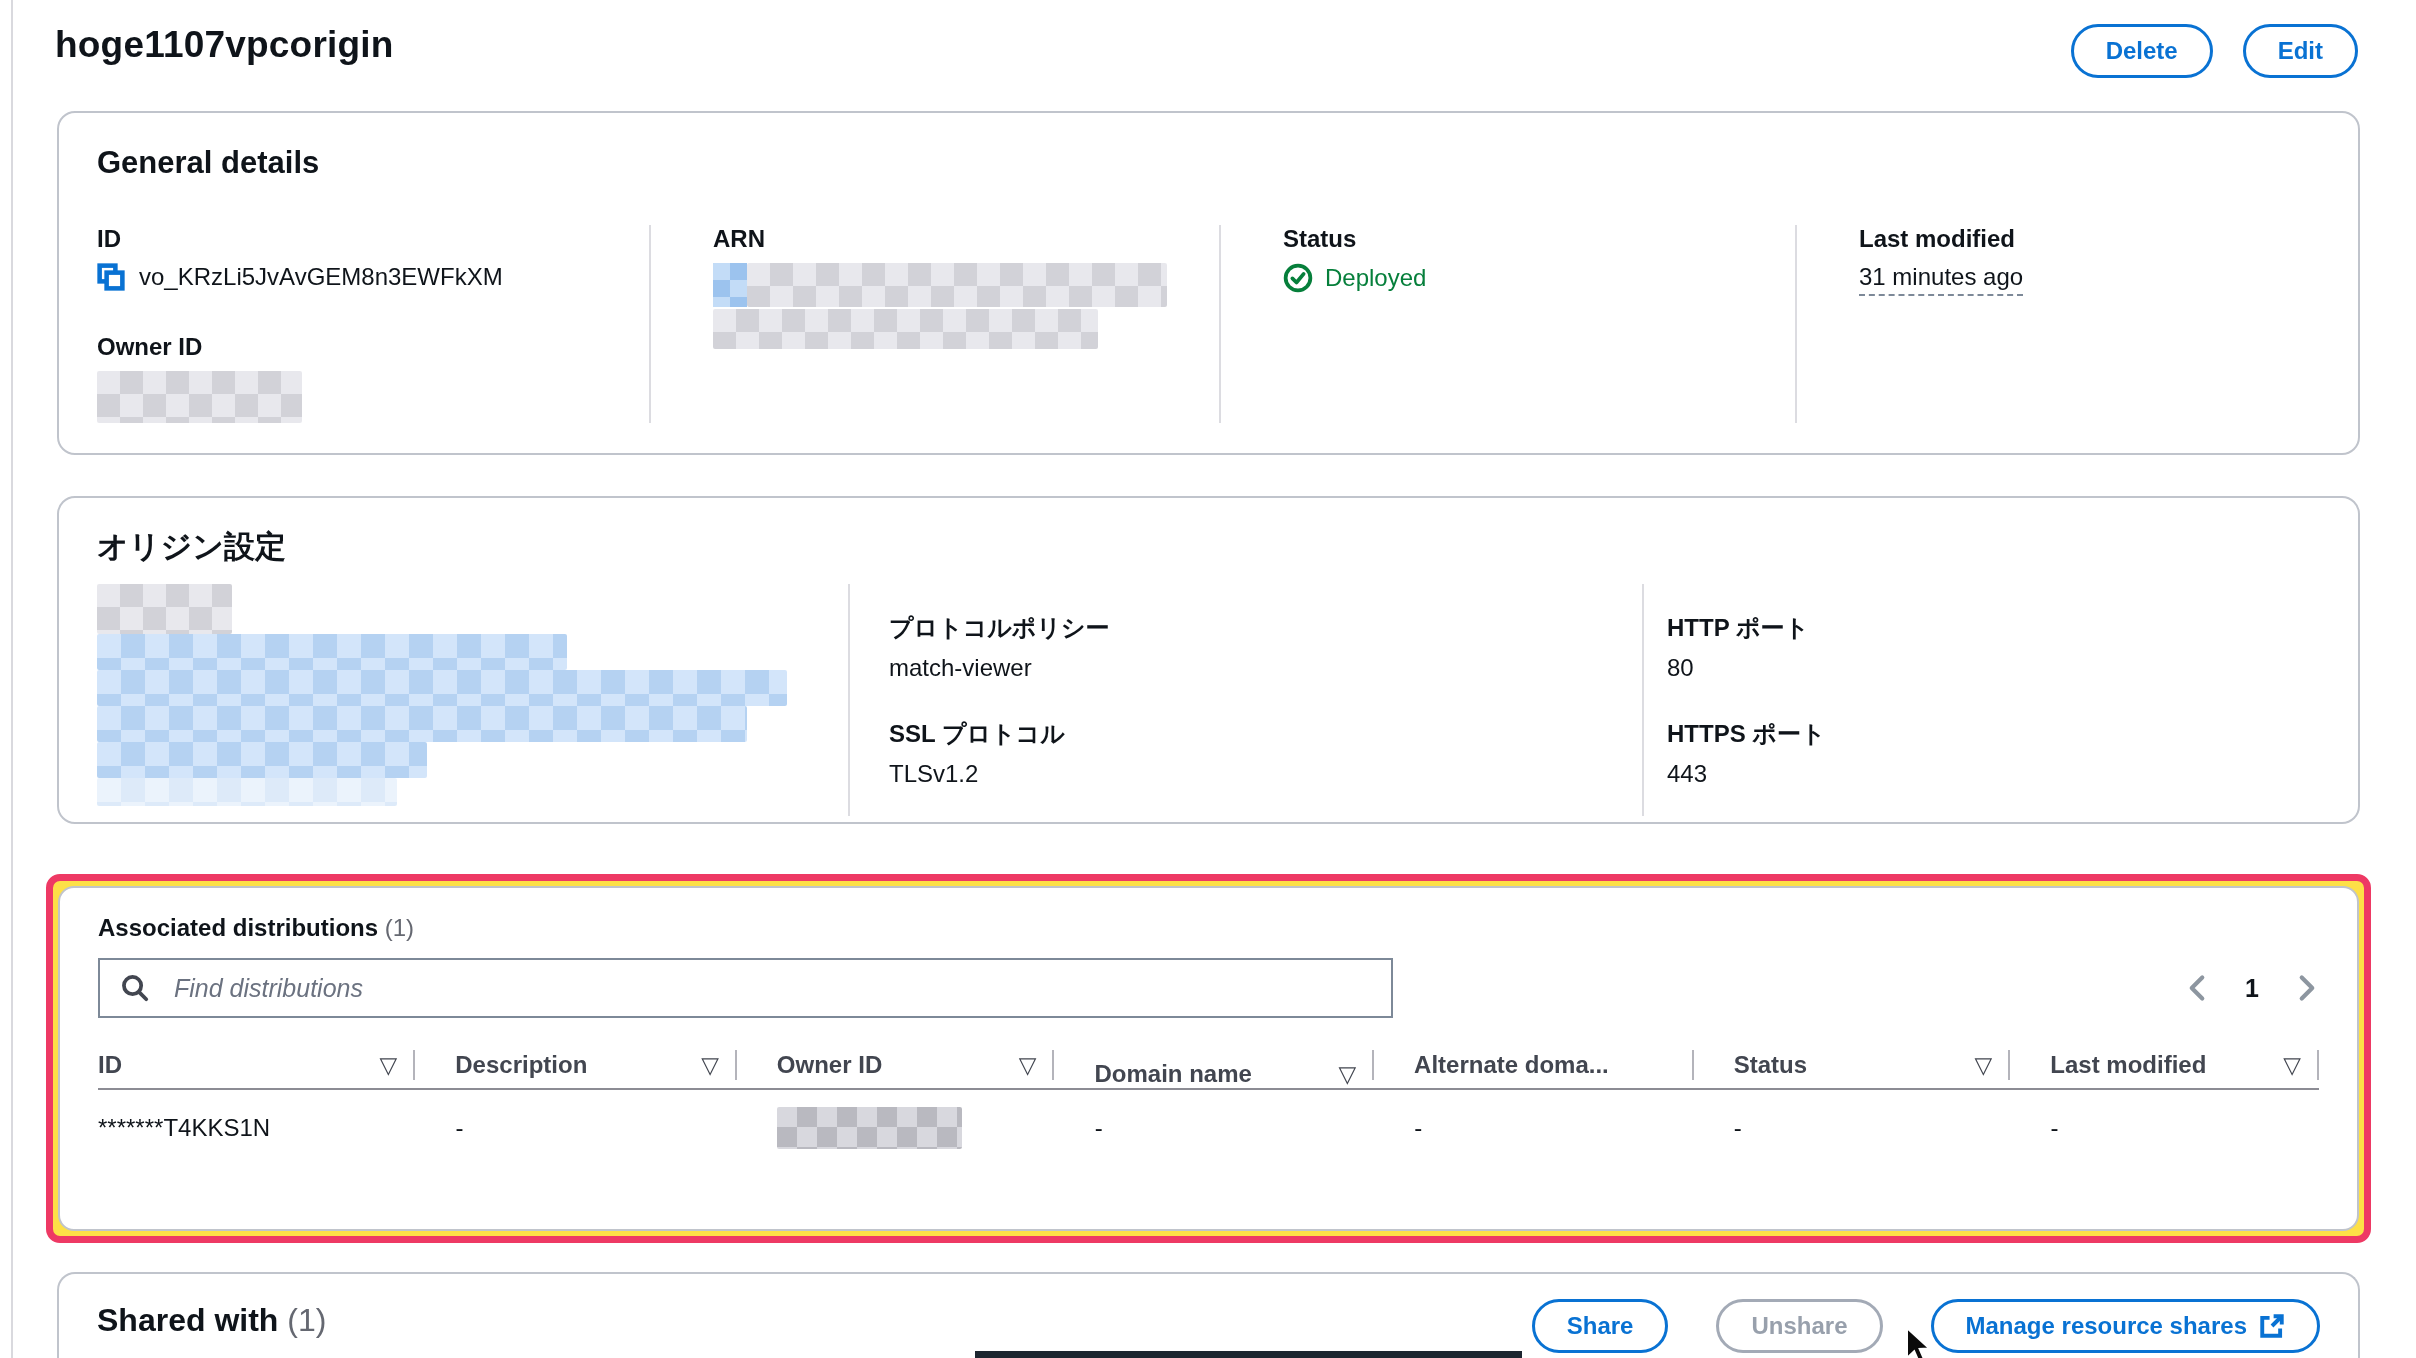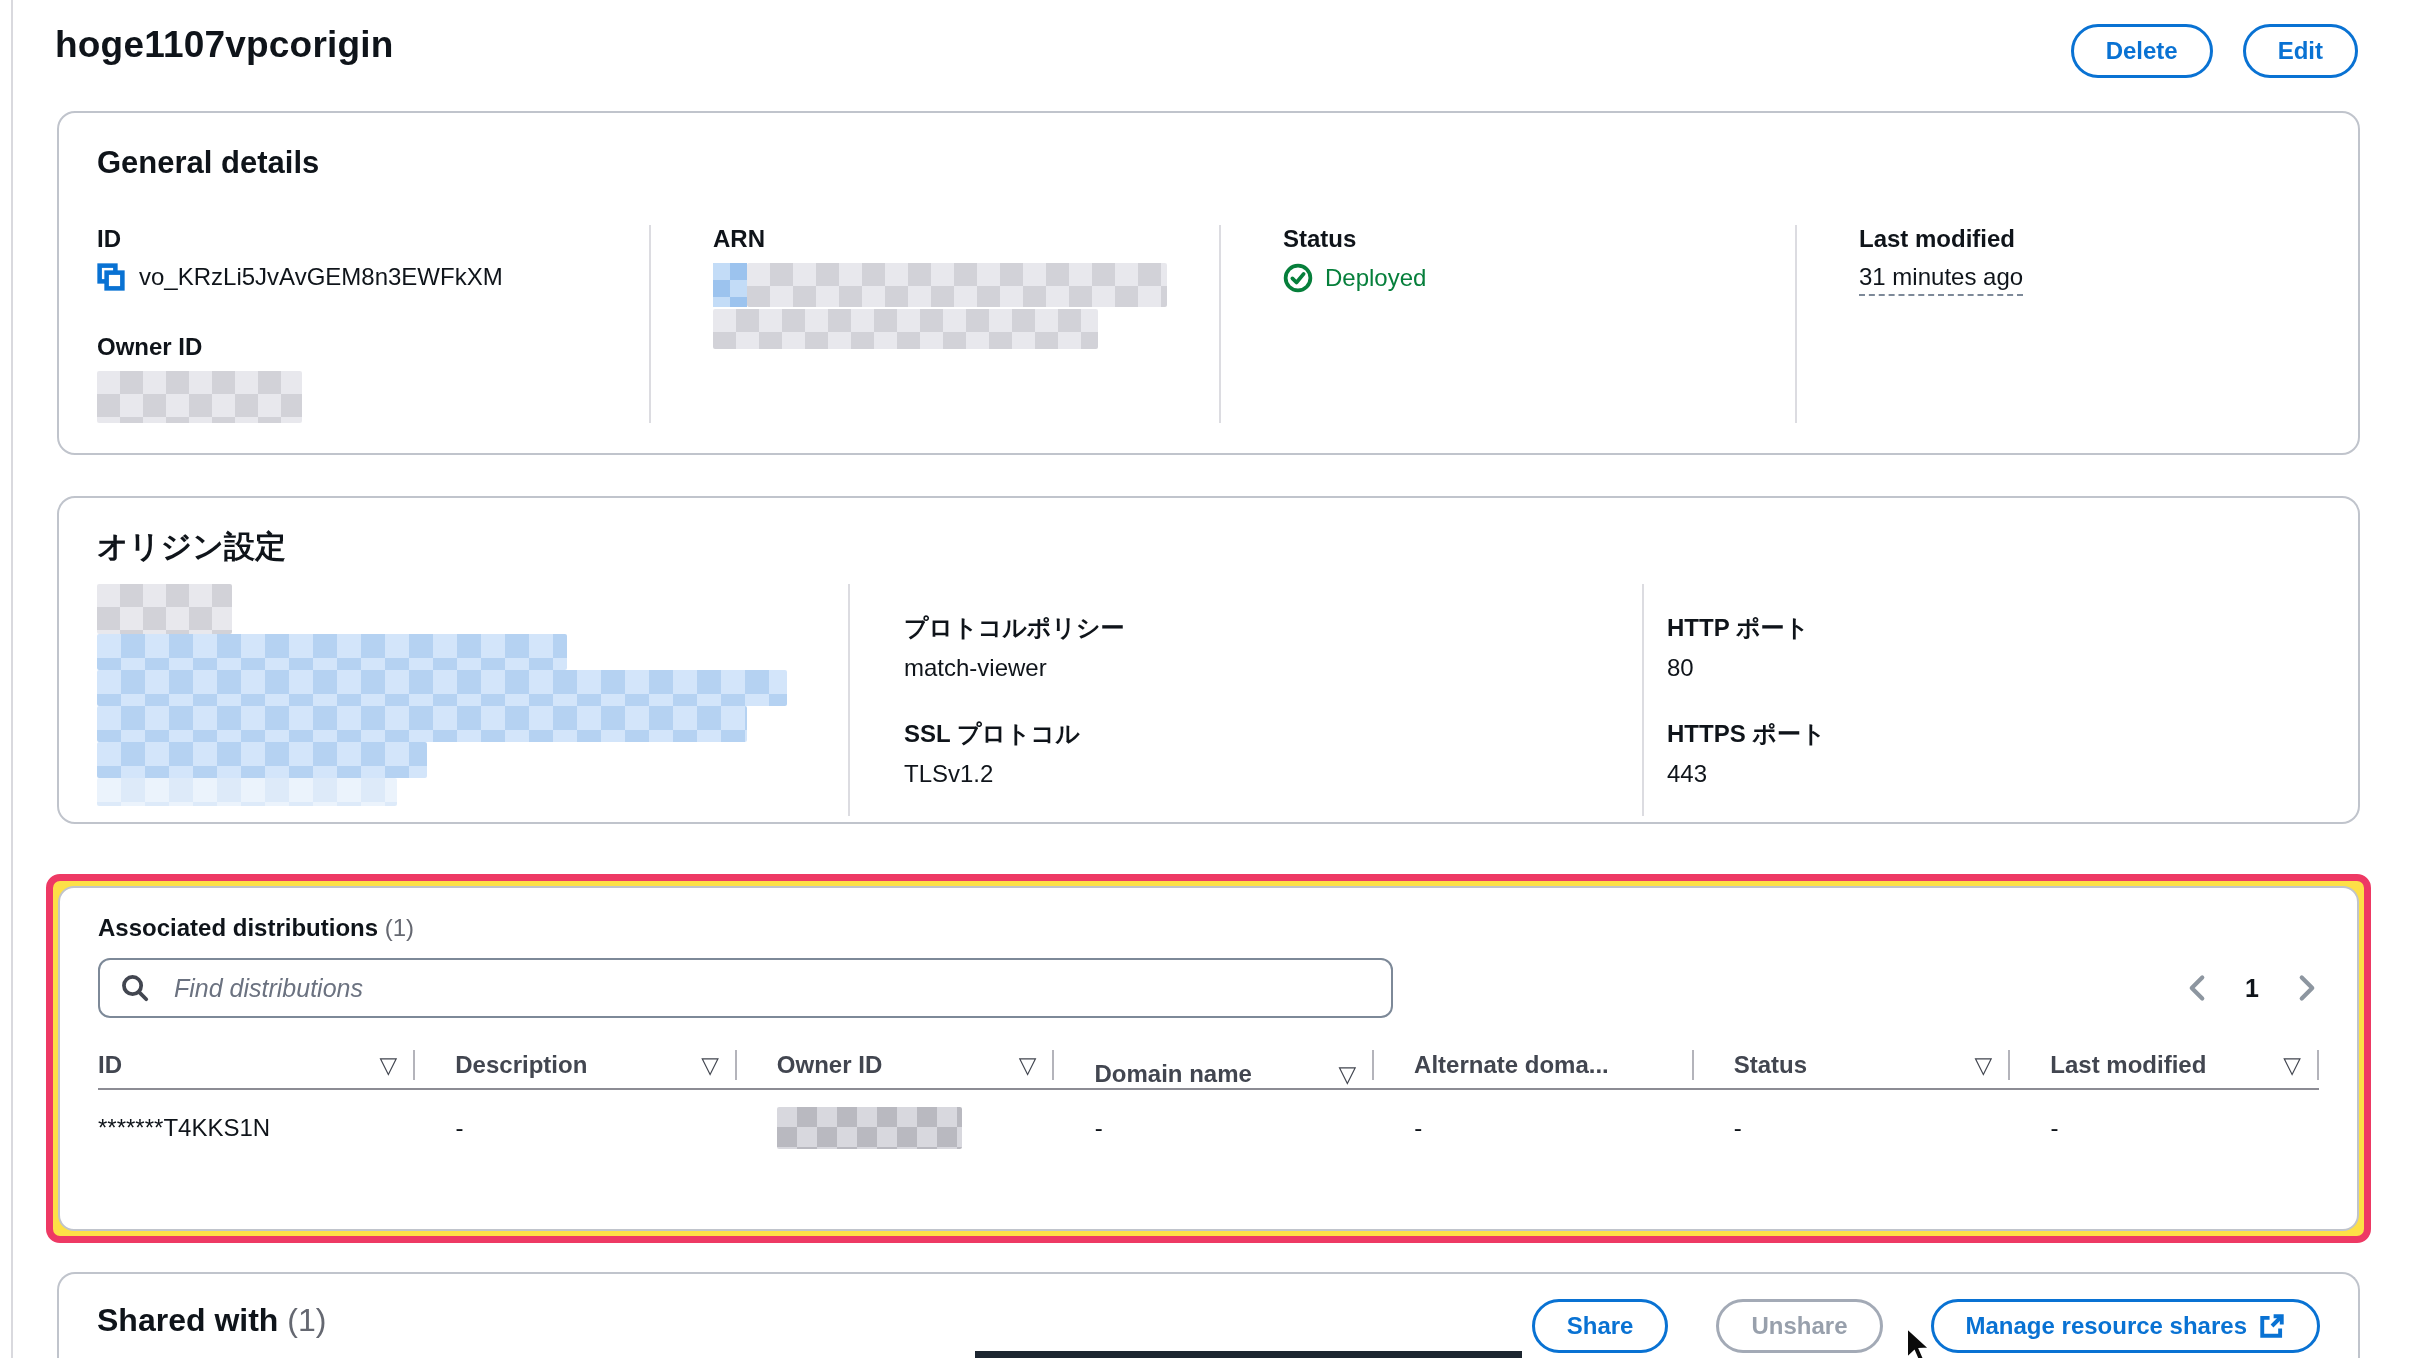--- a/index.html
+++ b/index.html
@@ -53,33 +53,33 @@
   .arn-line2 { width:385px; height:40px; margin-top:2px; }
   .status-row { display:flex; align-items:center; gap:12px; }
   .status-text { font-size:24px; color:#067f3b; }
   .dashed-tip { display:inline-block; border-bottom:2px dashed #7d8998; padding-bottom:3px; }
 
   
   #card-origin { top:496px; height:328px; padding:28px 0 0 0; }
   #card-origin h2 { padding:0 38px; }
   .os-grid { display:flex; margin-top:16px; height:232px; }
   .os-left { width:789px; padding-left:38px; }
-  .os-mid  { width:794px; border-left:2px solid #dcdce1; padding-left:54px; padding-top:28px; }
+  .os-mid  { width:794px; border-left:2px solid #dcdce1; padding-left:39px; padding-top:28px; }
   .os-right{ flex:1; border-left:2px solid #dcdce1; padding-left:23px; padding-top:28px; }
   .os-pair + .os-pair { margin-top:36px; }
   .m-row { border-radius:2px; }
 
   
   #pink-wrap { position:absolute; left:46px; top:874px; width:2325px; height:369px;
                border:7px solid #ee3964; border-radius:14px; padding:5px; background:#fde047; }
   #card-assoc { position:relative; width:100%; height:100%; background:#fff;
                 border:2px solid #c0c4cc; border-radius:16px; padding:26px 38px 0 38px; }
   .toolbar { display:flex; align-items:center; margin-top:16px; }
   .search-box { position:relative; width:1295px; height:60px; }
-  .search-box input { width:100%; height:100%; border:2px solid #7d8998; border-radius:12px;
+  .search-box input { width:100%; height:100%; border:2px solid #7d8998; border-radius:0;
                       font-size:25px; font-family:"Liberation Sans", sans-serif;
                       padding:0 20px 0 74px; color:#0f141a; outline:none; background:#fff; }
   .search-box input::placeholder { font-style:italic; color:#6b7280; }
   .search-icon-holder { position:absolute; left:22px; top:15px; }
   .pagination { margin-left:auto; display:flex; align-items:center; gap:36px; }
   .page-num { font-size:25px; font-weight:700; }
   .chev { background:none; border:none; padding:0; cursor:pointer; line-height:0; }
 
   .thead { display:flex; align-items:center; height:48px; margin-top:24px;
            border-bottom:2px solid #8c8c94; }

